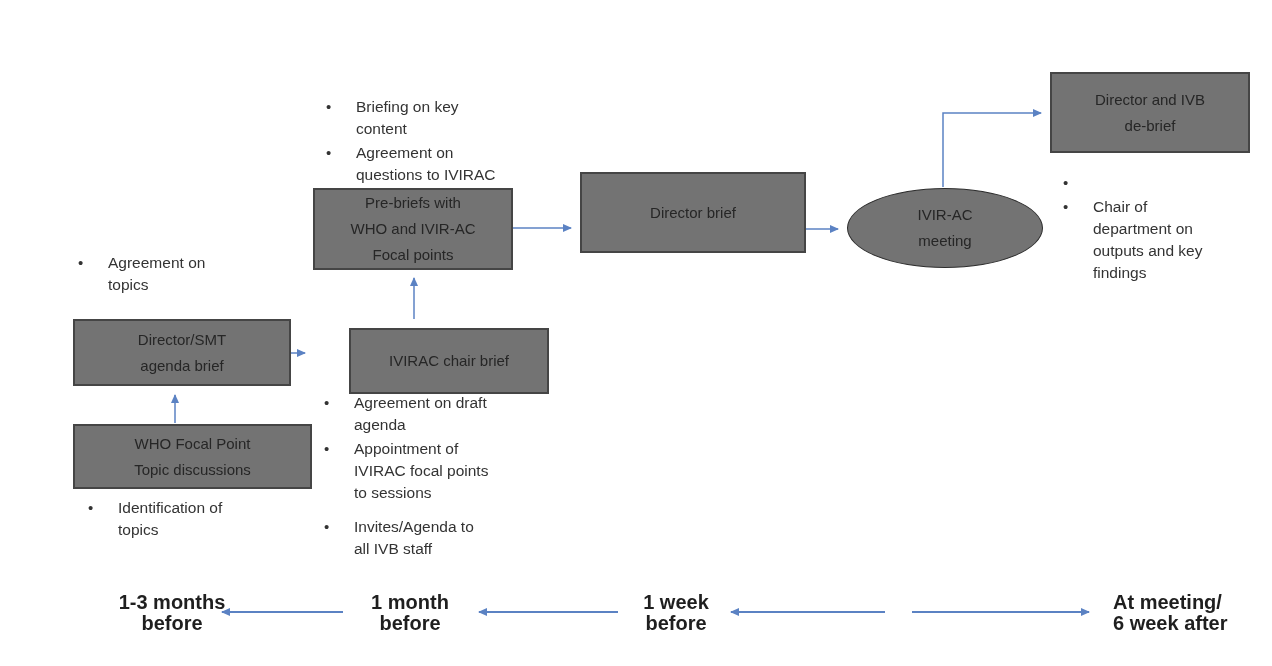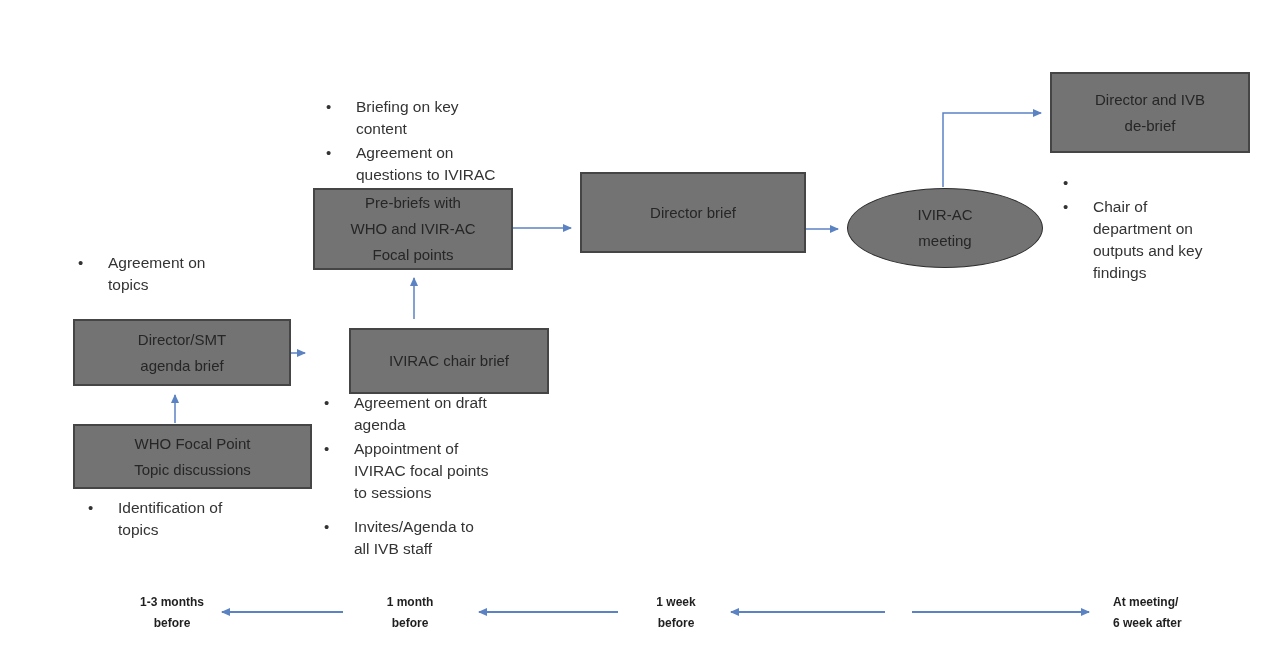--- a/index.html
+++ b/index.html
@@ -25,21 +25,21 @@
     color:var(--label-text);font-size:15px;line-height:26px;text-align:center;
     white-space:pre-line;
   }
   .node.ellipse{border:1.5px solid #2d2d2d;border-radius:50%;}
   .bgroup{position:absolute;color:var(--bullet-text);font-size:15.5px;line-height:22px;}
   .brow{display:flex;align-items:flex-start;margin-bottom:2px;}
   .brow.spaced{margin-top:12px;}
   .bdot{flex:none;width:30px;font-size:15px;}
   .btxt{white-space:pre-line;}
   .tlabel{
-    position:absolute;font-size:12px;font-weight:bold;line-height:21px;
+    position:absolute;font-size:20px;font-weight:bold;line-height:21px;
     color:var(--timeline-text);white-space:pre-line;
   }
   .tlabel.centered{text-align:center;width:120px;}
 </style>
 </head>
 <body>
 
 <div class="canvas">
 
   <svg class="connectors" width="1272" height="666" viewBox="0 0 1272 666">

